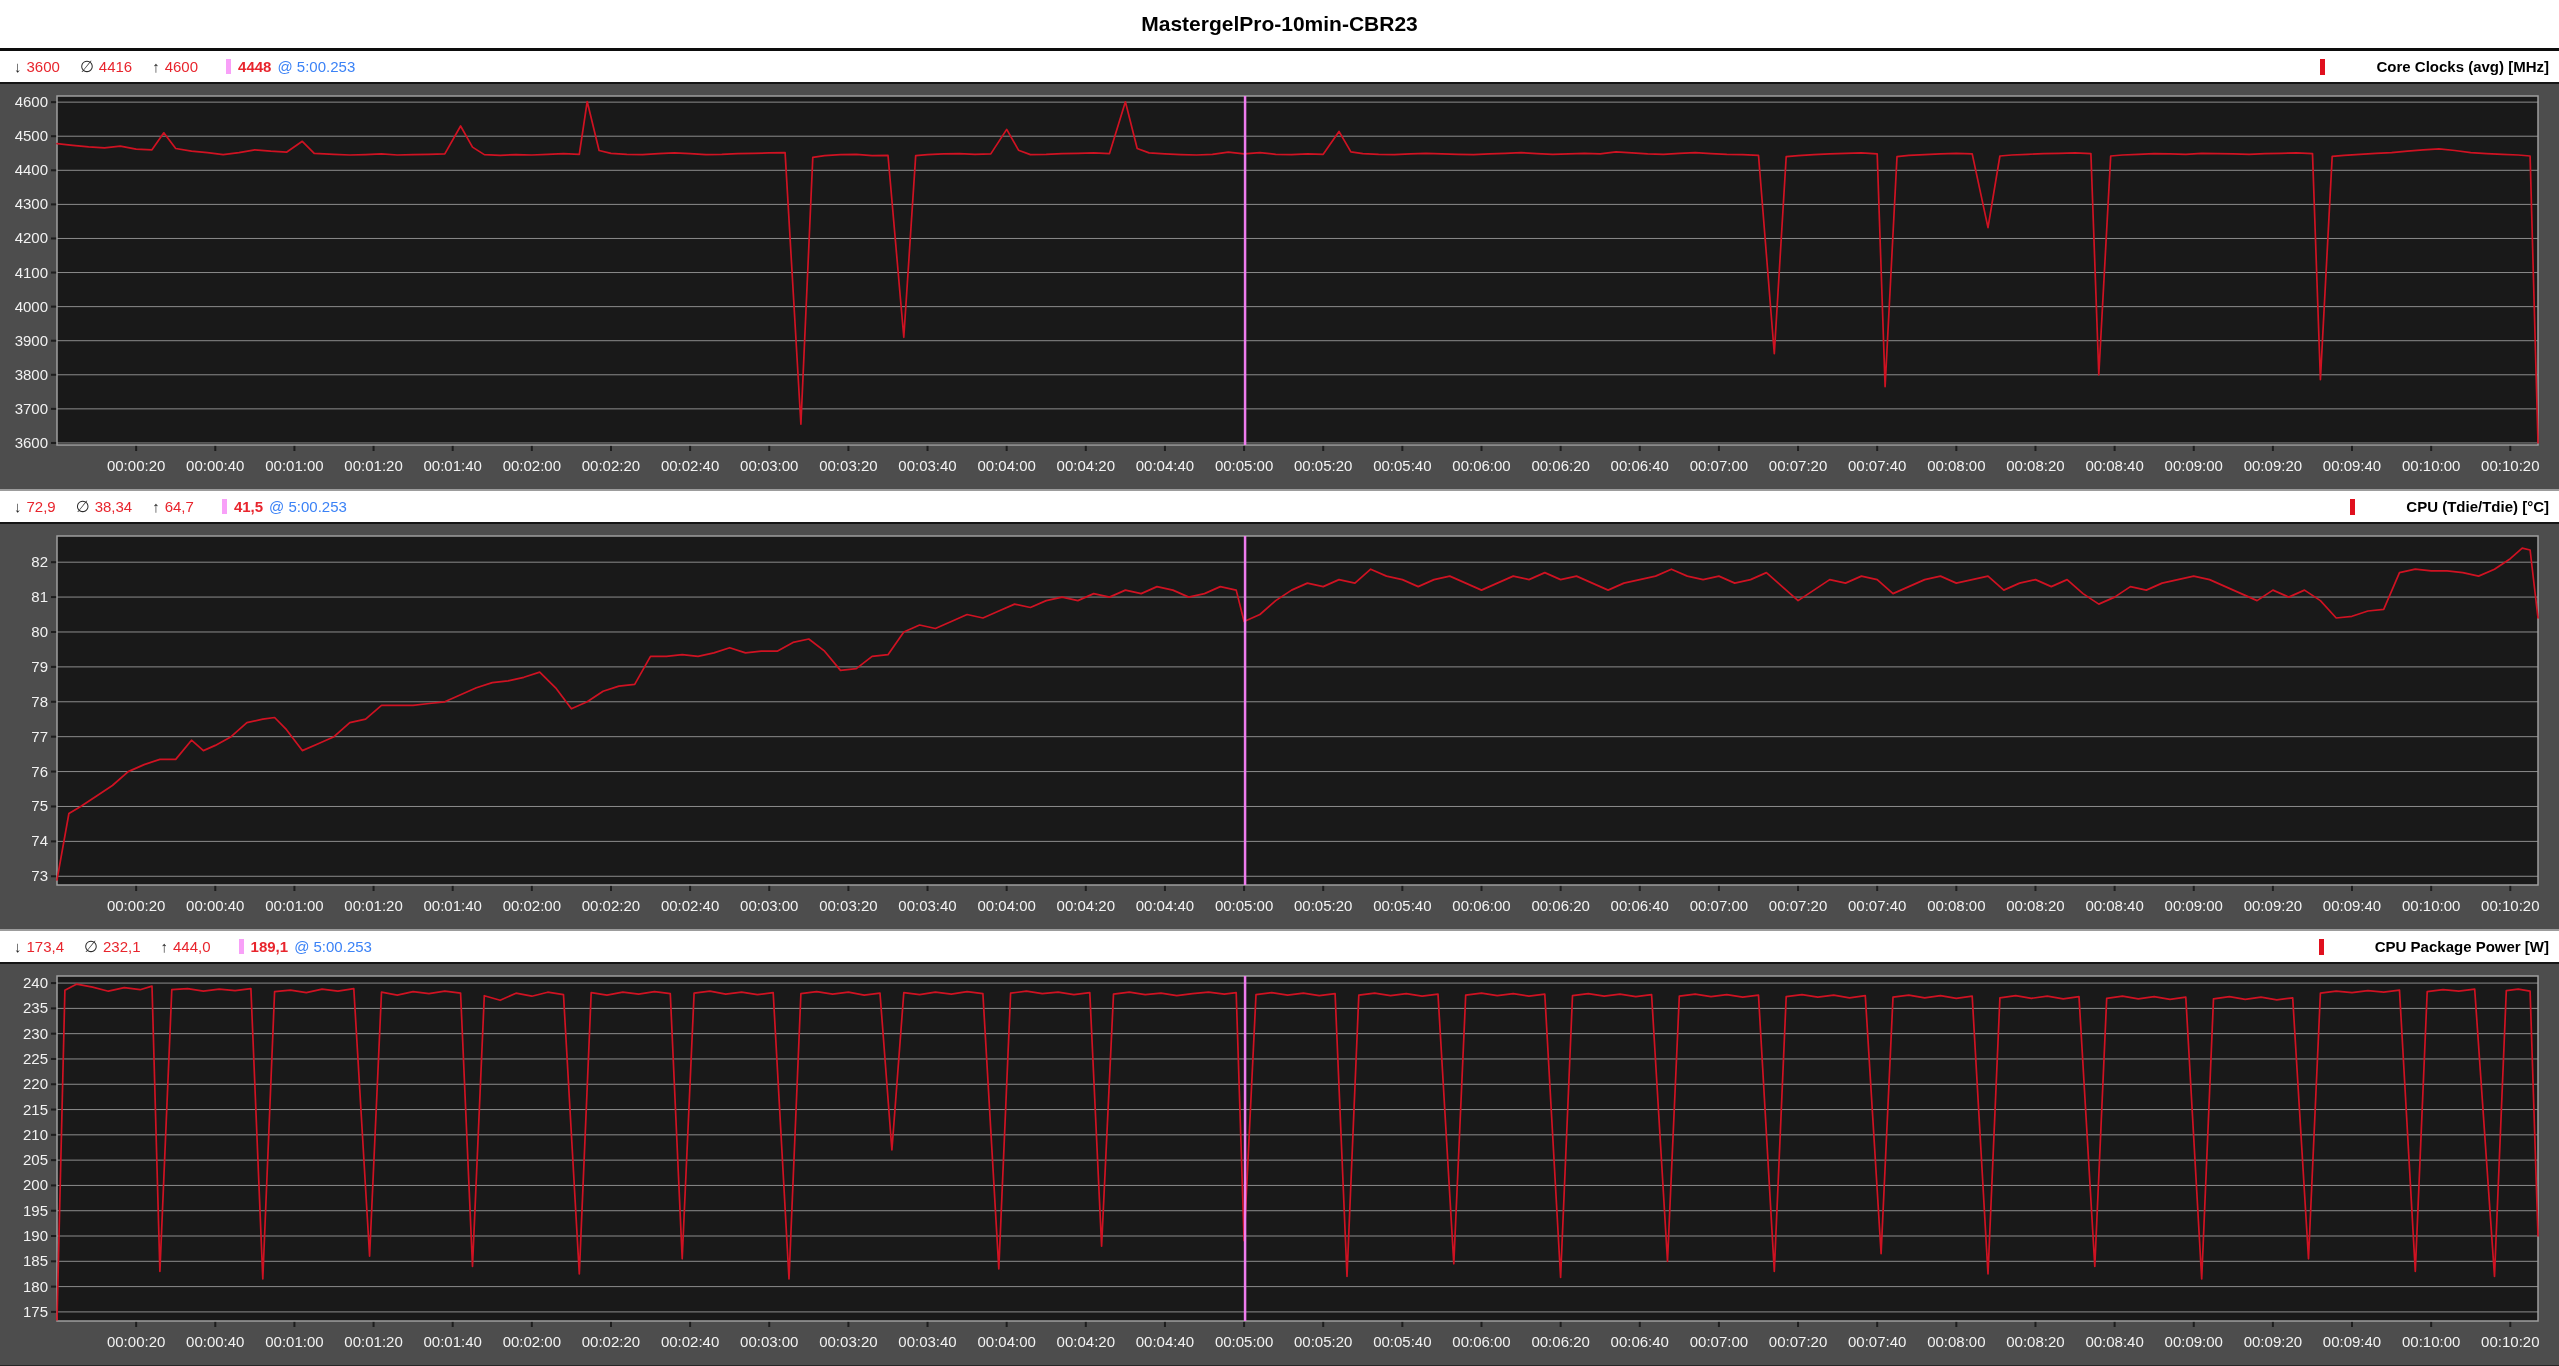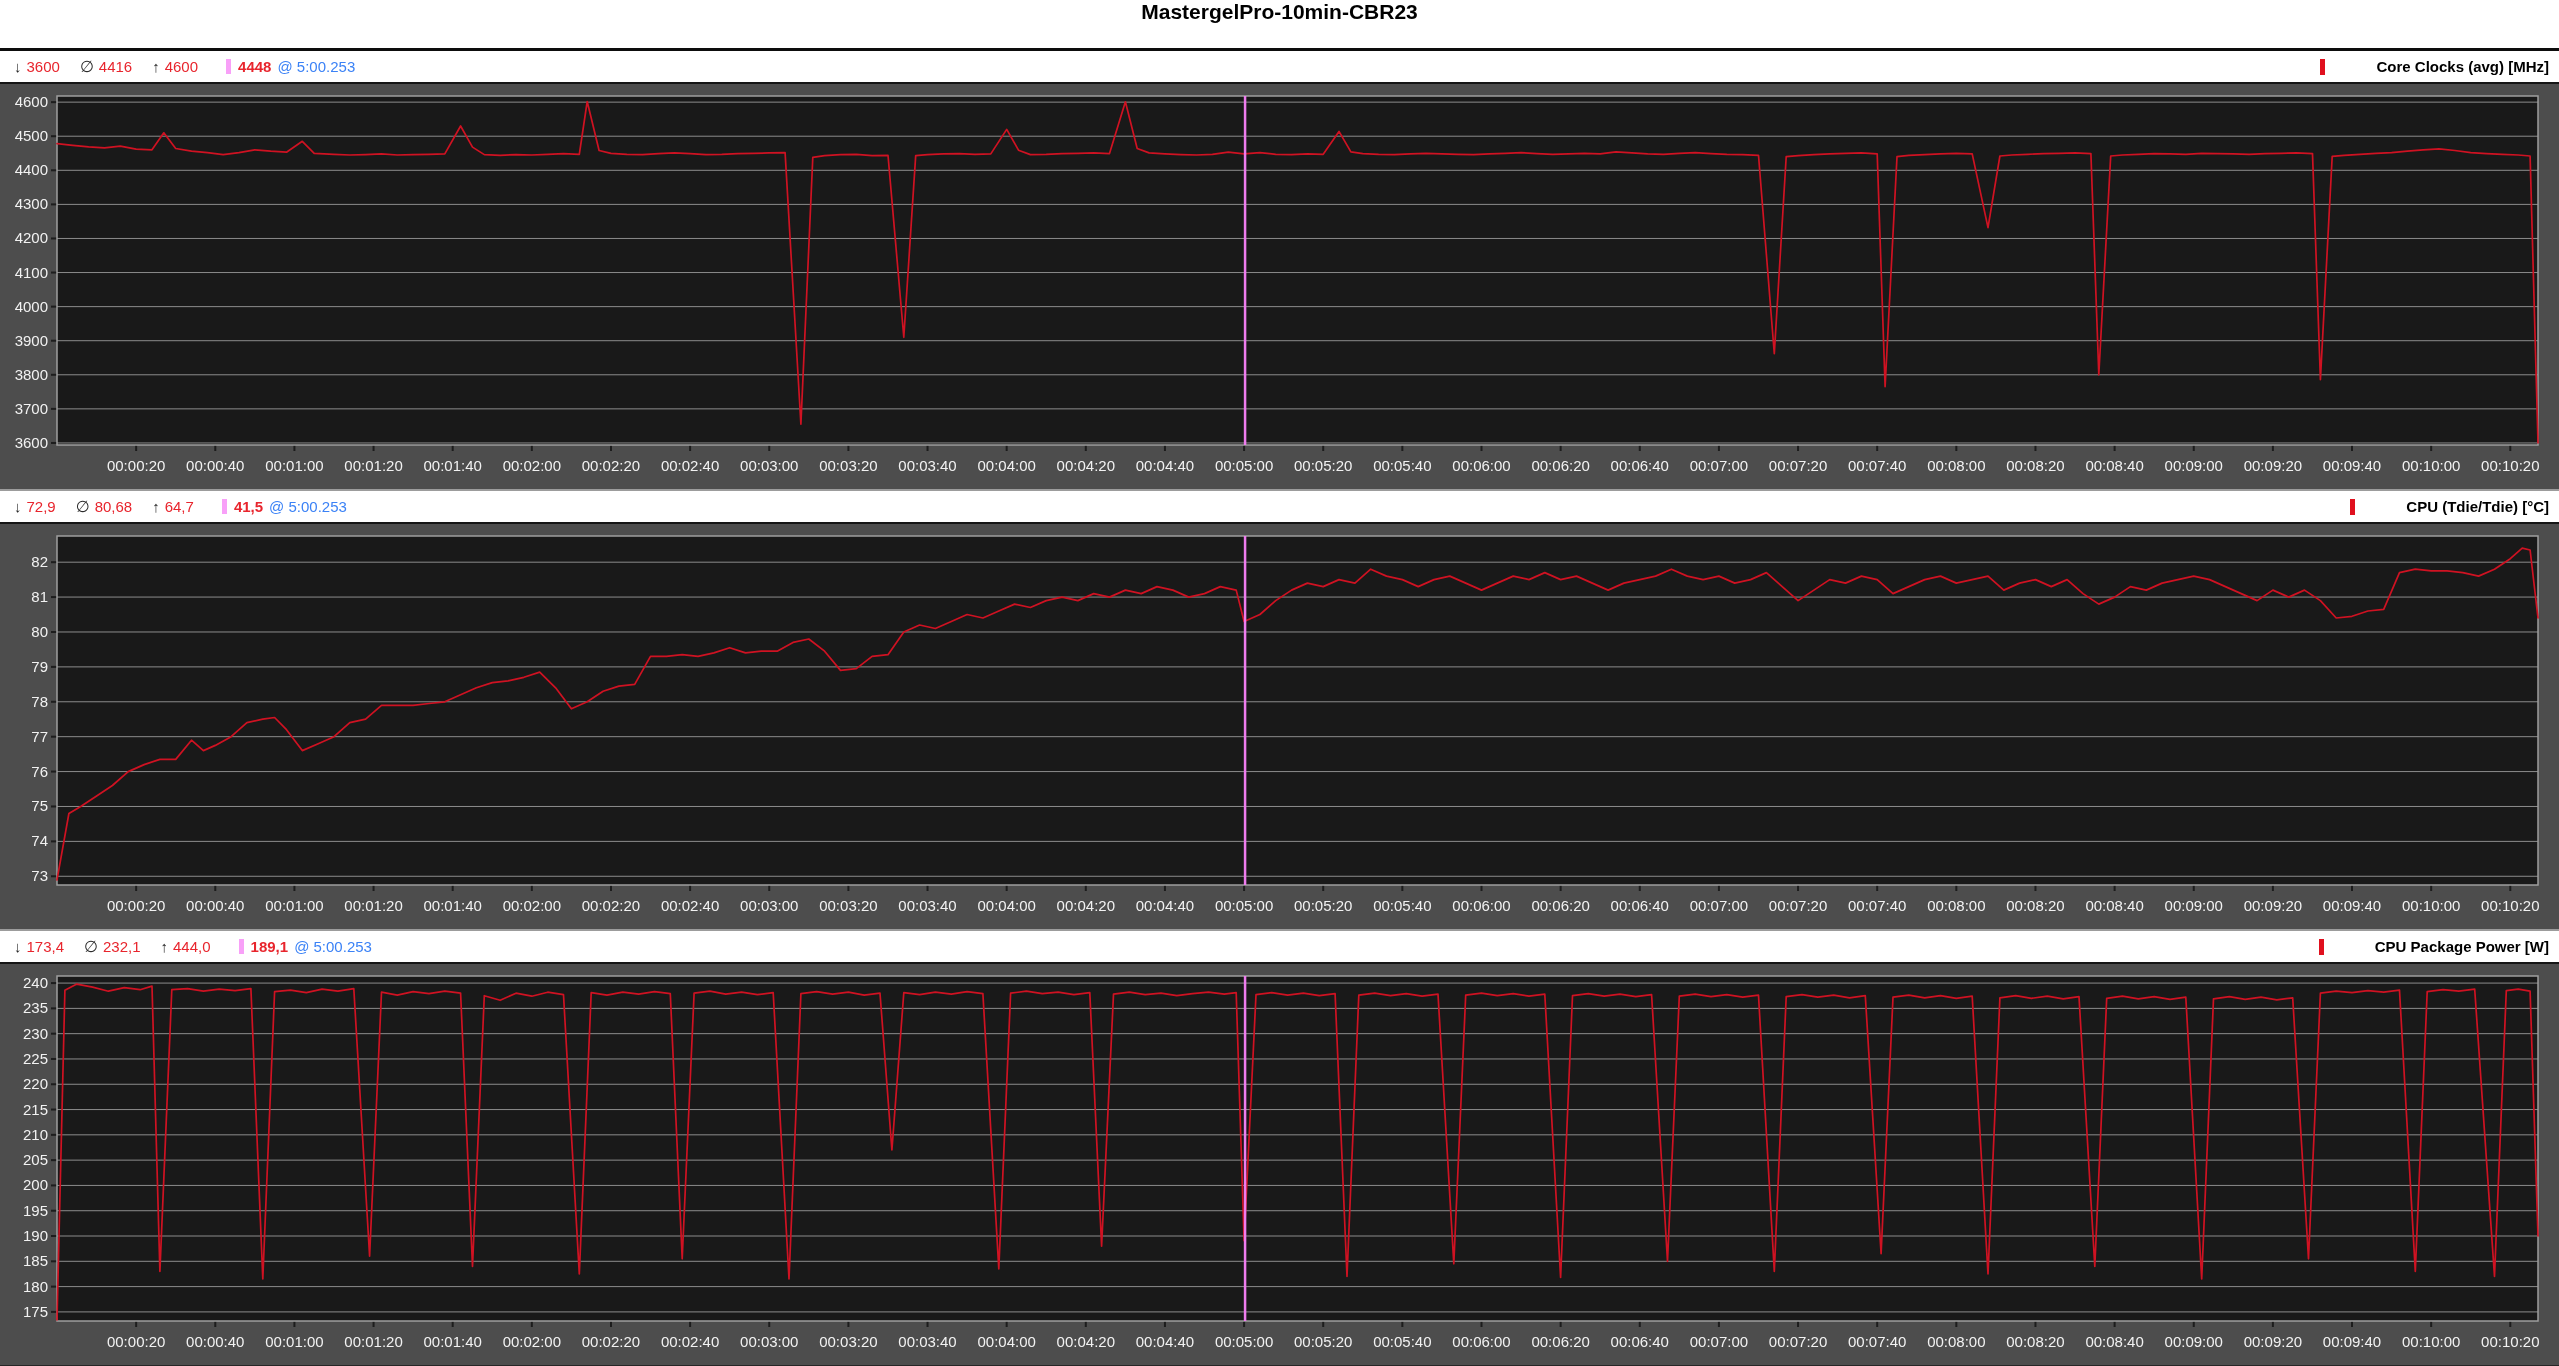--- a/index.html
+++ b/index.html
@@ -1,17 +1,17 @@
 <!DOCTYPE html>
 <html><head>
 <meta charset="utf-8">
 <style>
   html,body{margin:0;padding:0;background:#ffffff;}
   body{width:2559px;height:1366px;overflow:hidden;font-family:"Liberation Sans",sans-serif;-webkit-font-smoothing:antialiased;}
-  .header{height:48px;display:flex;align-items:flex-start;justify-content:center;background:#ffffff;border-bottom:3px solid #0d0d0d;}
+  .header{height:48px;display:flex;align-items:center;justify-content:center;background:#ffffff;border-bottom:3px solid #0d0d0d;}
   .header .title{font-size:21px;font-weight:bold;color:#000;}
   .stats-row{height:31px;display:flex;align-items:center;background:#ffffff;padding:0 10px 0 14px;font-size:15px;}
   .glyph{color:#2b2b2b;margin:0 5px 0 0;font-size:15px;}
   .glyph.avg{font-size:16px;}
   .val{color:#e8252d;margin-right:20px;}
   .val.cur{margin-right:6px;font-weight:bold;}
   .cursor-bar{display:inline-block;width:5px;height:15px;background:#f8a0f8;margin:0 7px 0 8px;}
   .at{color:#3b82f6;}
   .spacer{flex:1;}
   .series-bar{display:inline-block;width:5px;height:16px;background:#e0101e;margin-right:7px;}
@@ -142,21 +142,21 @@
       <rect x="57" y="12" width="2481" height="349" fill="none" stroke="#9e9e9e" stroke-width="1.5"></rect>
       <polyline points="57.0,59.7 72.8,61.4 88.7,62.8 104.5,63.8 120.3,62.1 136.1,65.2 152.0,65.8 163.8,48.8 175.7,64.5 191.5,67.2 207.4,68.6 223.2,70.6 239.0,68.6 254.8,65.8 270.7,67.2 286.5,68.2 302.3,57.3 314.2,69.3 334.0,70.3 349.8,71.0 365.6,70.6 381.5,69.9 397.3,71.0 413.1,70.6 429.0,70.3 444.8,69.9 460.6,42.0 472.5,63.1 484.3,70.6 500.2,71.3 516.0,70.6 531.8,71.0 547.7,70.3 563.5,69.6 579.3,70.3 587.2,17.5 599.1,66.5 611.0,69.3 626.8,70.3 642.6,70.6 658.5,69.6 674.3,68.9 690.1,69.6 705.9,70.6 721.8,70.3 737.6,69.6 753.4,69.3 769.2,68.9 785.1,68.6 800.9,340.2 812.8,73.3 824.6,71.6 840.5,70.6 856.3,70.3 872.1,71.6 888.0,71.3 903.8,253.3 915.7,71.6 927.5,70.6 943.4,69.9 959.2,69.6 975.0,70.3 990.8,69.9 1006.7,45.4 1018.5,66.2 1030.4,70.6 1046.2,70.3 1062.1,69.6 1077.9,69.3 1093.7,68.9 1109.5,69.6 1125.4,17.8 1137.2,64.5 1149.1,68.9 1164.9,69.9 1180.8,70.6 1196.6,71.0 1212.4,70.3 1228.3,68.2 1244.1,69.9 1259.9,68.6 1275.7,70.3 1291.6,70.6 1307.4,69.9 1323.2,70.3 1339.0,47.4 1350.9,67.9 1362.8,69.6 1378.6,70.3 1394.4,70.6 1410.3,69.9 1426.1,69.3 1441.9,69.9 1457.8,70.3 1473.6,70.6 1489.4,69.9 1505.2,69.3 1521.1,68.6 1536.9,69.6 1552.7,70.3 1568.6,69.9 1584.4,69.3 1600.2,69.9 1616.0,67.9 1631.9,68.9 1647.7,69.9 1663.5,70.3 1679.3,69.3 1695.2,68.6 1711.0,69.6 1726.8,70.3 1742.7,70.6 1758.5,71.3 1774.3,269.7 1786.2,72.7 1798.1,71.6 1813.9,70.6 1829.7,69.9 1845.5,69.3 1861.4,68.9 1877.2,69.9 1885.1,302.7 1897.0,72.7 1908.8,71.3 1924.7,70.6 1940.5,69.9 1956.3,69.3 1972.2,69.9 1988.0,143.6 1999.9,72.0 2011.7,71.0 2027.6,70.3 2043.4,69.6 2059.2,69.3 2075.0,68.9 2090.9,69.6 2098.8,290.8 2110.7,72.0 2122.5,71.0 2138.3,70.3 2154.2,69.6 2170.0,69.9 2185.8,70.3 2201.7,69.3 2217.5,69.6 2233.3,69.9 2249.1,70.3 2265.0,69.6 2280.8,69.3 2296.6,68.9 2312.5,69.6 2320.4,295.6 2332.2,72.3 2344.1,71.3 2359.9,70.3 2375.8,69.3 2391.6,68.6 2407.4,67.2 2423.2,65.8 2439.1,64.8 2454.9,66.5 2470.7,68.6 2486.6,69.6 2502.4,70.3 2518.2,71.0 2530.1,72.0 2538.0,359.0" fill="none" stroke="#cf1222" stroke-width="1.7" stroke-linejoin="round" stroke-linecap="round"></polyline>
       <line x1="1245.0705741626793" y1="12" x2="1245.0705741626793" y2="361" stroke="#ee7cee" stroke-width="2.5"></line>
     </svg>
 </div>
 
 <div class="stats-row">
   <span class="glyph">↓</span>
   <span class="val">72,9</span>
   <span class="glyph avg">∅</span>
-  <span class="val">80,68</span>
+  <span class="val">38,34</span>
   <span class="glyph">↑</span>
   <span class="val">64,7</span>
   <span class="cursor-bar"></span>
   <span class="val cur">41,5</span>
   <span class="at">@ 5:00.253</span>
   <span class="spacer"></span>
   <span class="series-bar"></span>
   <span class="chart-title">CPU (Tdie/Tdie) [°C]</span>
 </div>
 <div class="panel">

